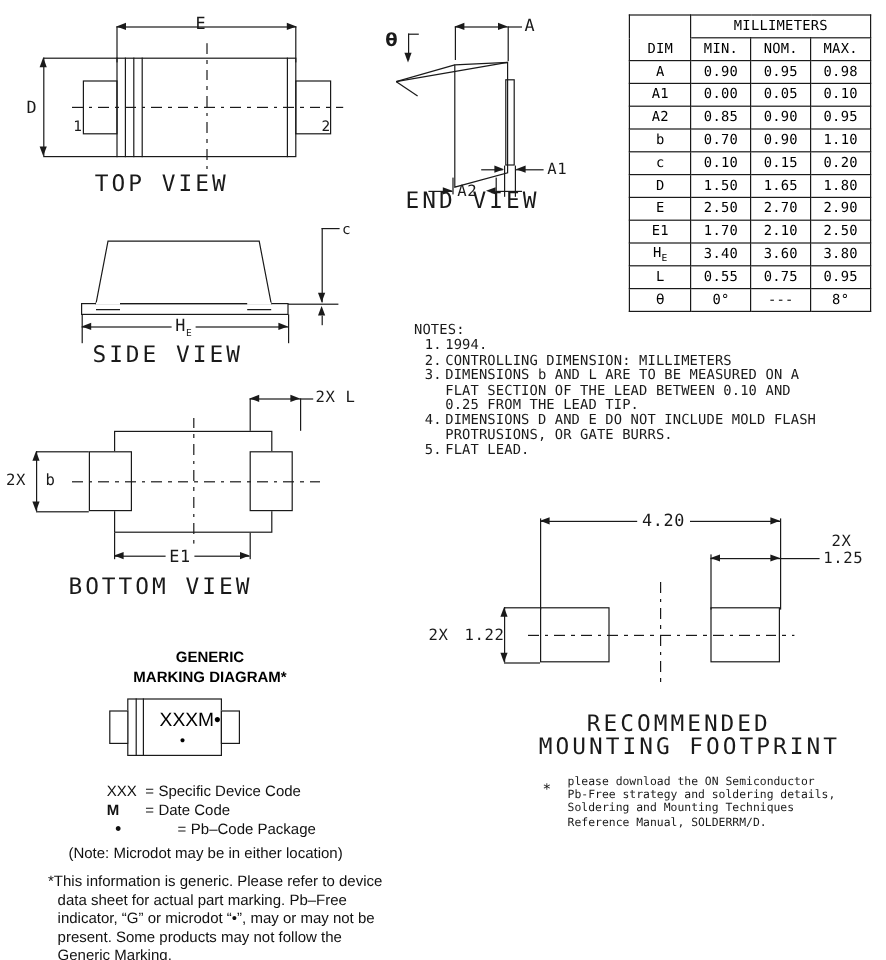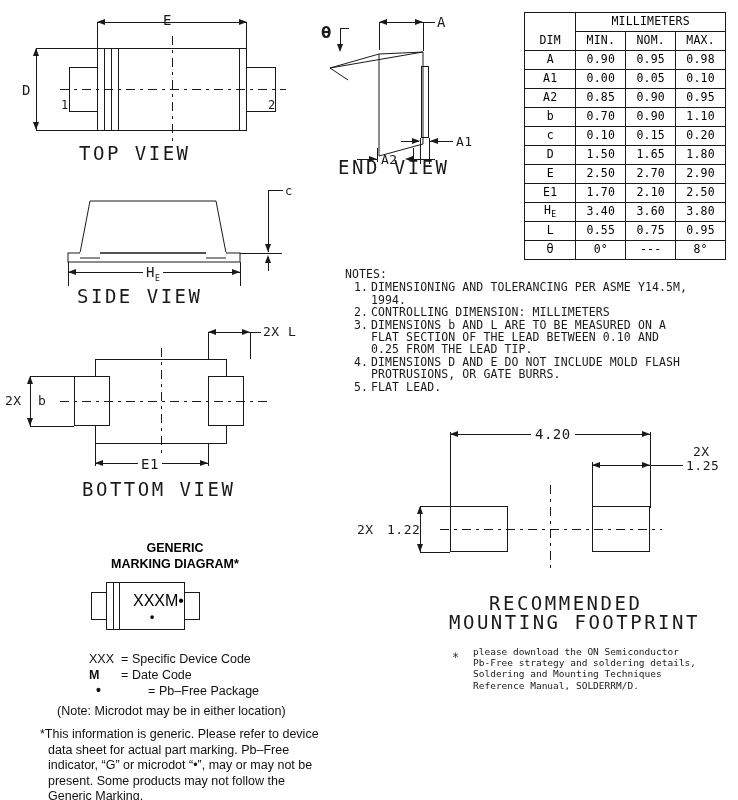--- a/index.html
+++ b/index.html
@@ -183,21 +183,21 @@
 
   <div class="dash-h" style="left:60px;top:401px;width:208px;"></div>
   <div class="dash-v" style="left:161px;top:348px;height:105px;"></div>
 
   <div class="ln vl" style="left:95px;top:444px;height:22px;"></div>
   <div class="ln vl" style="left:208px;top:444px;height:22px;"></div>
   <div class="ln hl" style="left:95px;top:463px;width:113px;"></div>
   <div class="arw arw-l" style="left:95px;top:459.8px;"></div>
   <div class="arw arw-r" style="left:200px;top:459.8px;"></div>
   <div class="cad" style="left:138px;top:456px;font-size:14px;background:#fff;padding:0 3px;">E1</div>
-  <div class="cad-lg" style="left:57px;top:478px;margin-left:25px;">BOTTOM VIEW</div>
+  <div class="cad-lg" style="left:57px;top:478px;">BOTTOM VIEW</div>
 </div>
 
 <table id="dim-table">
   <tbody>
     <tr>
       <td class="c0" style="border-left:1px solid #1a1a1a;border-top:1px solid #1a1a1a;border-right:1px solid #1a1a1a;border-bottom:none;"></td>
       <td class="cx" colspan="3">MILLIMETERS</td>
     </tr>
     <tr>
       <td class="c0" style="border-top:none;">DIM</td>
@@ -273,21 +273,20 @@
       </tr>
     </tbody>
 </table>
 
 <div id="notes">
   <div class="nhead">NOTES:</div>
   <div id="notes-list">
       <div class="note-row">
         <div class="note-num">1.</div>
         <div class="note-txt">
-          <div>DIMENSIONING AND TOLERANCING PER ASME Y14.5M,</div>
           <div>1994.</div>
         </div>
       </div>
       <div class="note-row">
         <div class="note-num">2.</div>
         <div class="note-txt">
           <div>CONTROLLING DIMENSION: MILLIMETERS</div>
         </div>
       </div>
       <div class="note-row">
@@ -329,21 +328,21 @@
   <div class="mk-legend" style="left:89px;top:652px;">XXX</div>
   <div class="mk-legend" style="left:121px;top:652px;">=</div>
   <div class="mk-legend" style="left:132px;top:652px;">Specific Device Code</div>
 
   <div class="mk-legend" style="left:89px;top:668px;font-weight:bold;">M</div>
   <div class="mk-legend" style="left:121px;top:668px;">=</div>
   <div class="mk-legend" style="left:132px;top:668px;">Date Code</div>
 
   <div class="mk-legend" style="left:96px;top:682px;font-size:14px;font-weight:bold;">•</div>
   <div class="mk-legend" style="left:148px;top:684px;">=</div>
-  <div class="mk-legend" style="left:159px;top:684px;">Pb–Free Package</div>
+  <div class="mk-legend" style="left:159px;top:684px;">Pb–Code Package</div>
 
   <div class="mk-legend" style="left:57px;top:704px;">(Note: Microdot may be in either location)</div>
   <div class="mk-para" style="left:40px;top:727px;width:278px;text-indent:-8px;padding-left:8px;">*This information is generic. Please refer to device data sheet for actual part marking. Pb–Free indicator, “G” or microdot “•”, may or may not be present. Some products may not follow the Generic Marking.</div>
 </div>
 
 <div>
 
   <div class="ln vl" style="left:450px;top:432px;height:76px;"></div>
   <div class="ln vl" style="left:650px;top:432px;height:76px;"></div>
   <div class="ln hl" style="left:450px;top:434px;width:200px;"></div>

